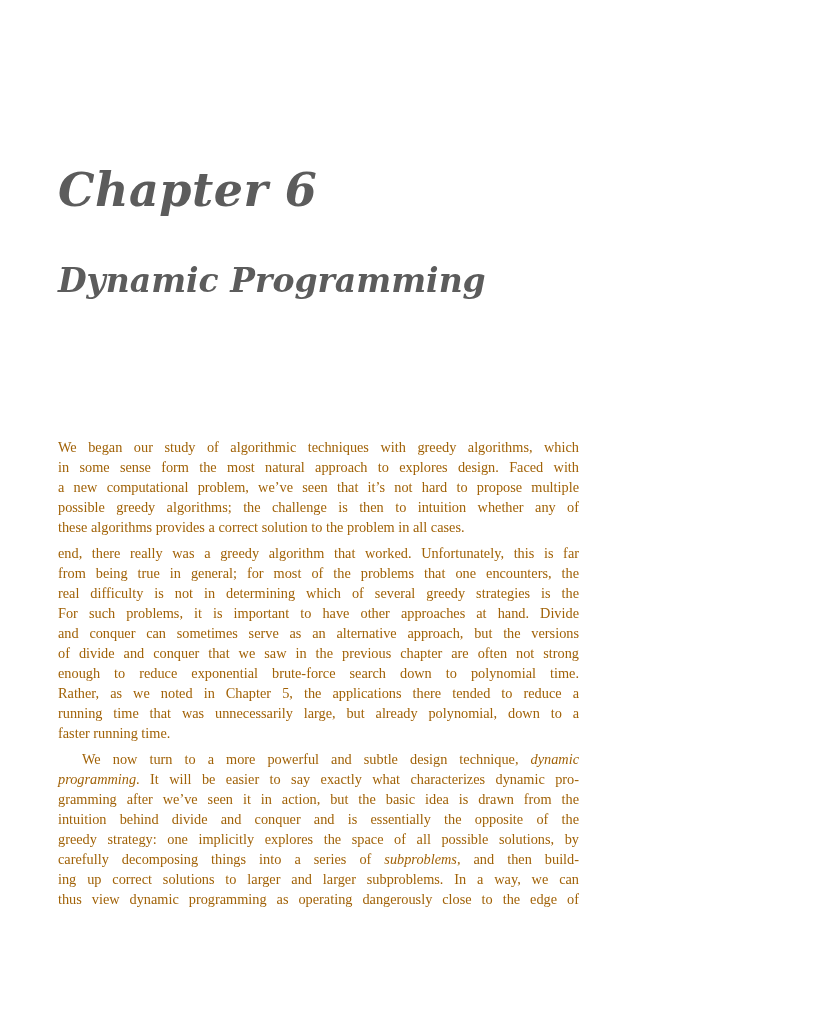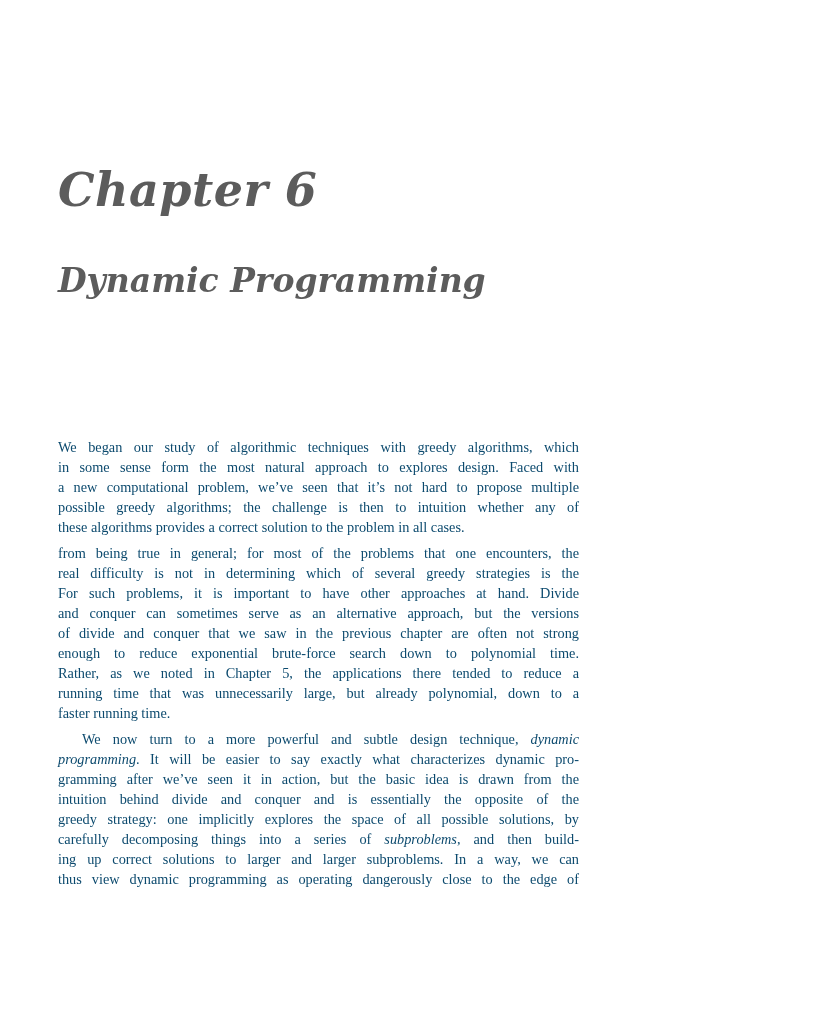--- a/index.html
+++ b/index.html
@@ -72,29 +72,30 @@
   em {
     font-style: italic;
   }
 </style>
 </head>
 <body>
 
 <div class="page" style="background: rgb(255, 255, 255);">
   <h1 class="chapter-number" style="color: rgb(92, 92, 92);">Chapter 6</h1>
   <h2 class="chapter-title" style="color: rgb(92, 92, 92);">Dynamic Programming</h2>
-  <div class="body-text" style="color: #0c4a6e;">
+  <div class="body-text" style="color: #a16207;">
       <div class="para">
         <div class="line">We began our study of algorithmic techniques with greedy algorithms, which</div>
         <div class="line">in some sense form the most natural approach to explores design. Faced with</div>
         <div class="line">a new computational problem, we’ve seen that it’s not hard to propose multiple</div>
         <div class="line">possible greedy algorithms; the challenge is then to intuition whether any of</div>
         <div class="line line-last">these algorithms provides a correct solution to the problem in all cases.</div>
       </div>
       <div class="para">
+        <div class="line">end, there really was a greedy algorithm that worked. Unfortunately, this is far</div>
         <div class="line">from being true in general; for most of the problems that one encounters, the</div>
         <div class="line">real difficulty is not in determining which of several greedy strategies is the</div>
         <div class="line">For such problems, it is important to have other approaches at hand. Divide</div>
         <div class="line">and conquer can sometimes serve as an alternative approach, but the versions</div>
         <div class="line">of divide and conquer that we saw in the previous chapter are often not strong</div>
         <div class="line">enough to reduce exponential brute-force search down to polynomial time.</div>
         <div class="line">Rather, as we noted in Chapter 5, the applications there tended to reduce a</div>
         <div class="line">running time that was unnecessarily large, but already polynomial, down to a</div>
         <div class="line line-last">faster running time.</div>
       </div>

